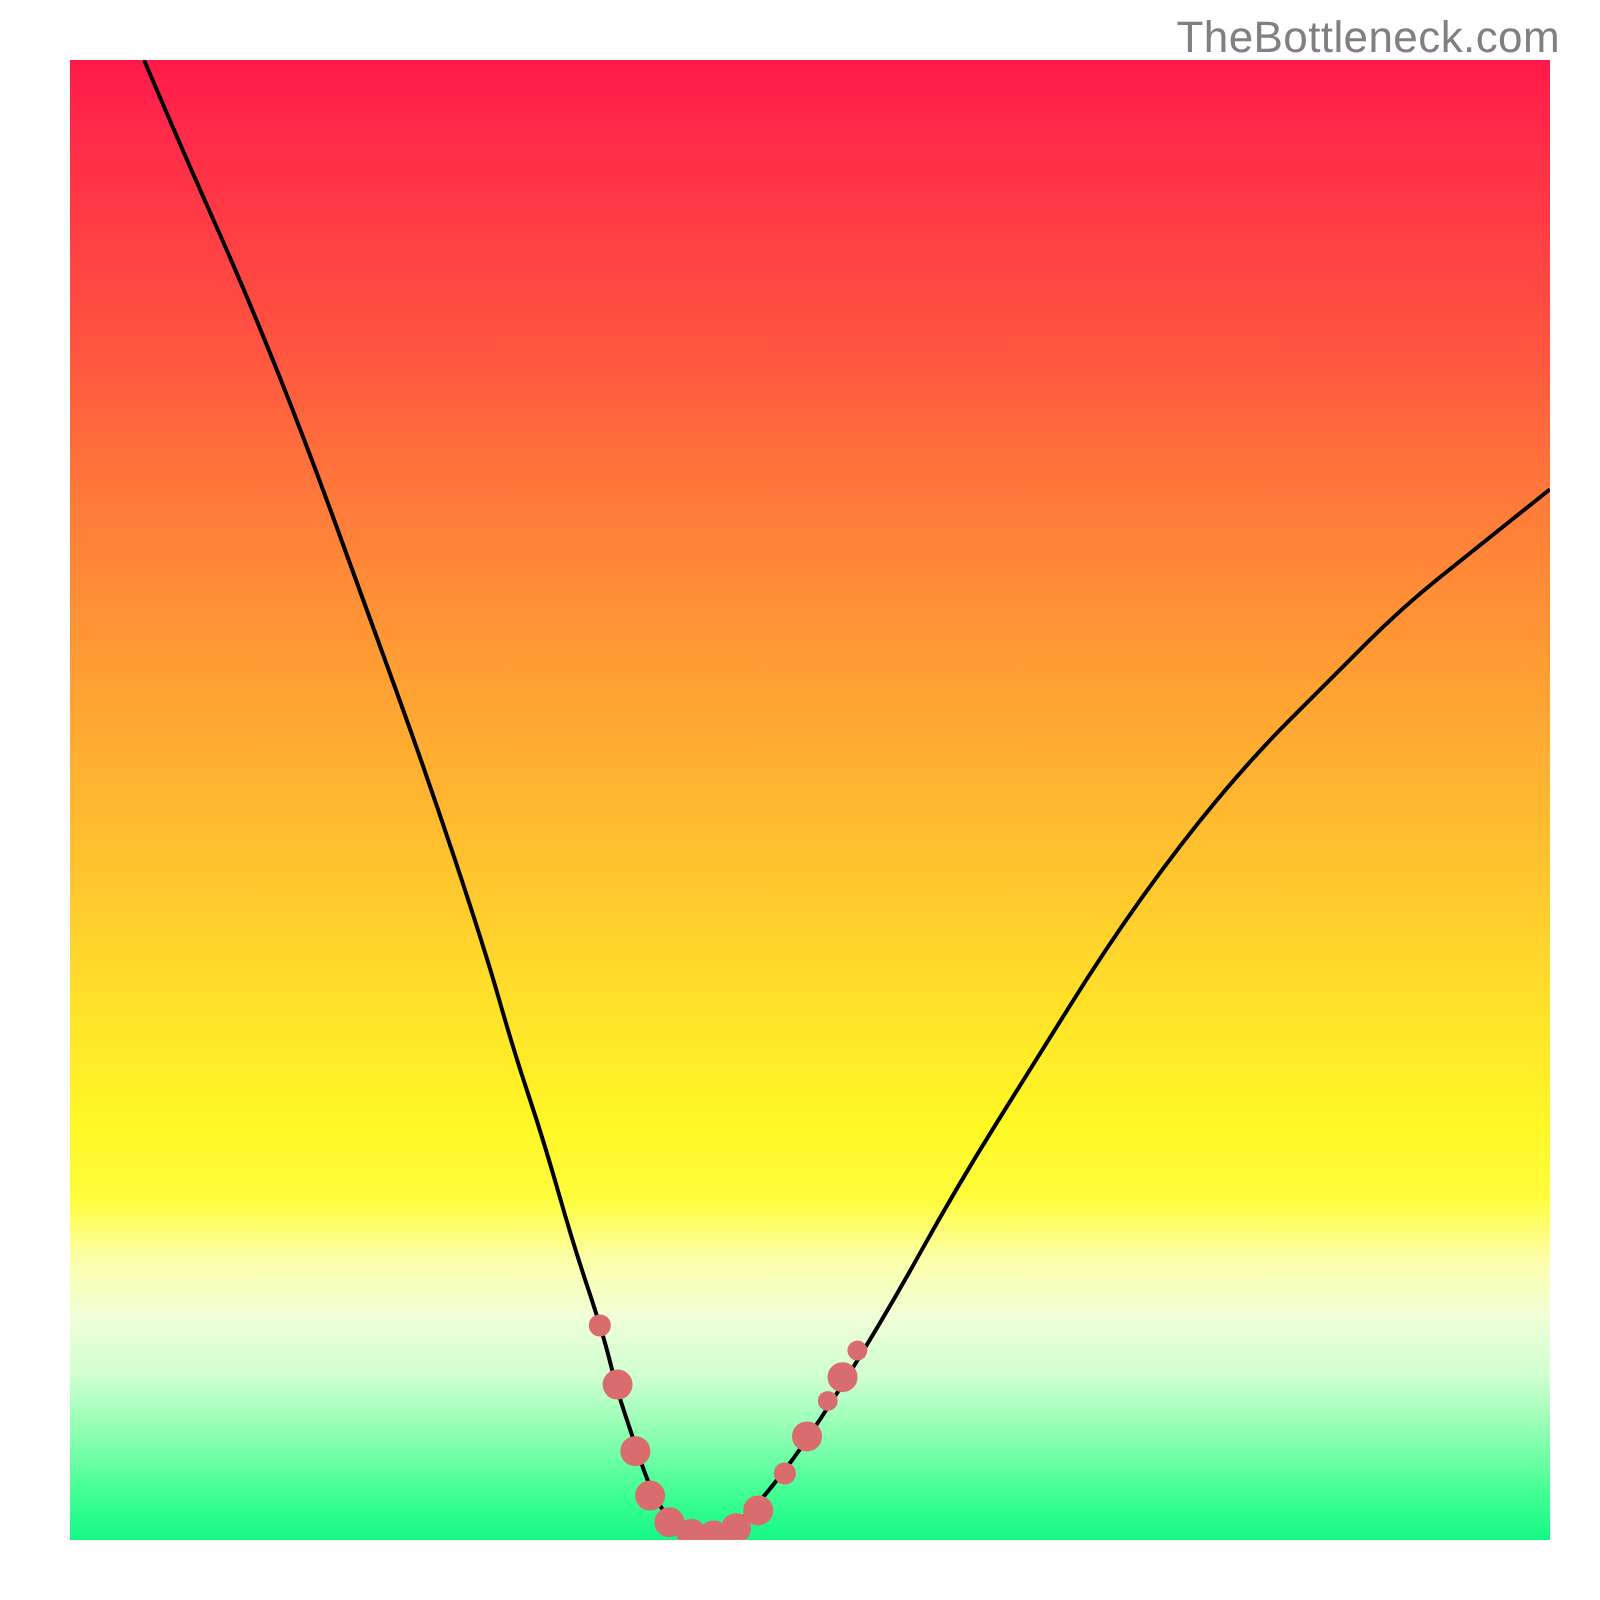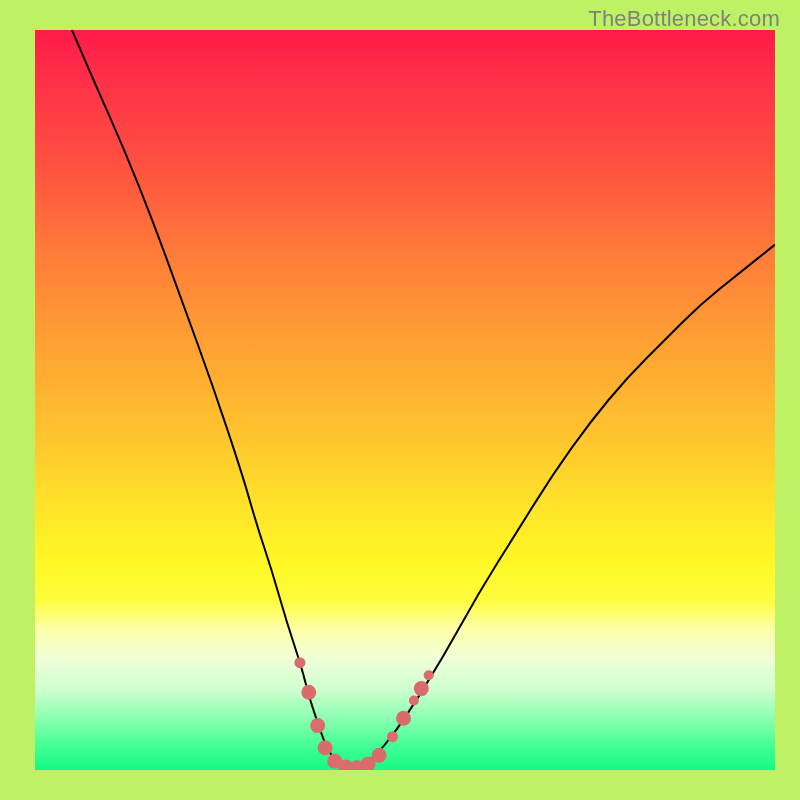--- a/index.html
+++ b/index.html
@@ -10,21 +10,21 @@
     background: #000;
     font-family: Arial, Helvetica, sans-serif;
     overflow: hidden;
   }
   .frame {
     position: absolute;
     top: 0;
     left: 0;
     width: 800px;
     height: 800px;
-    background: #bef264;
+    background: #ffffff;
   }
   .plot-area {
     position: absolute;
     top: 30px;
     left: 35px;
     width: 740px;
     height: 740px;
     overflow: hidden;
   }
   .gradient {

